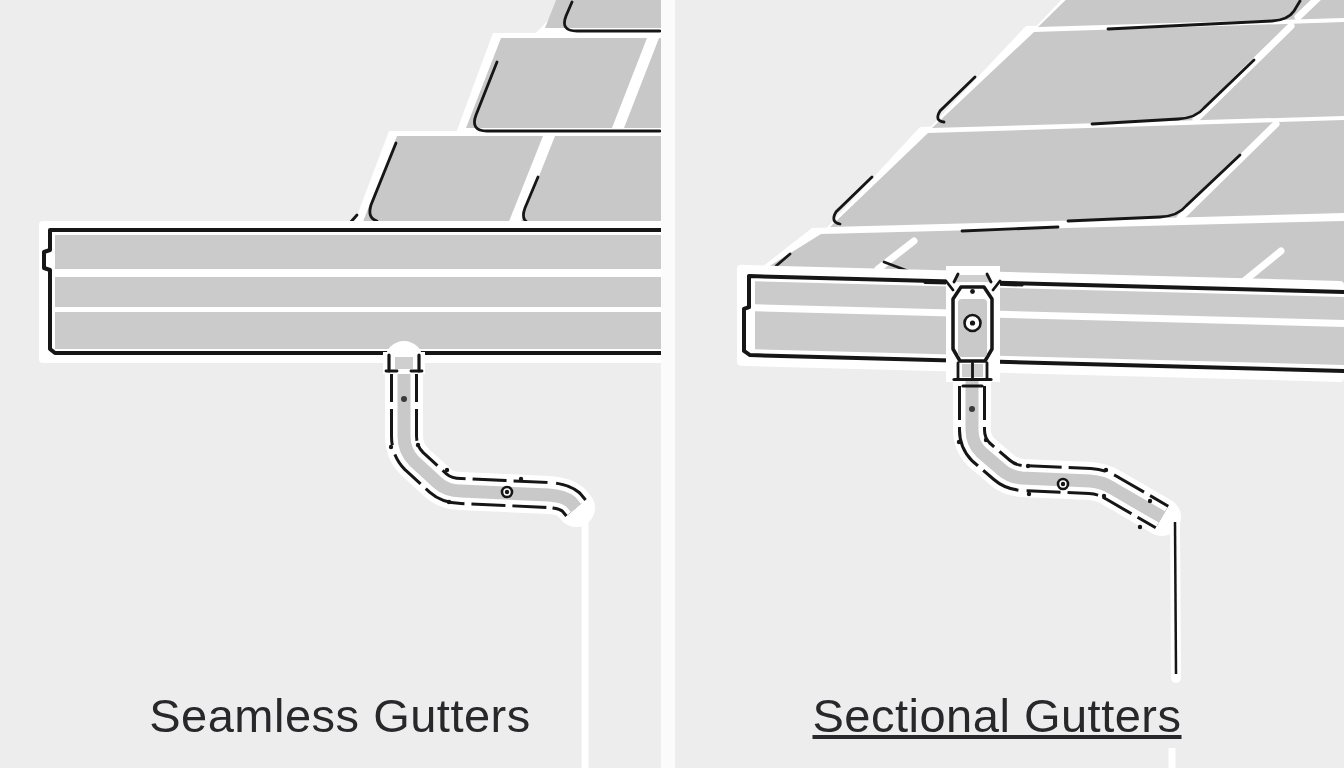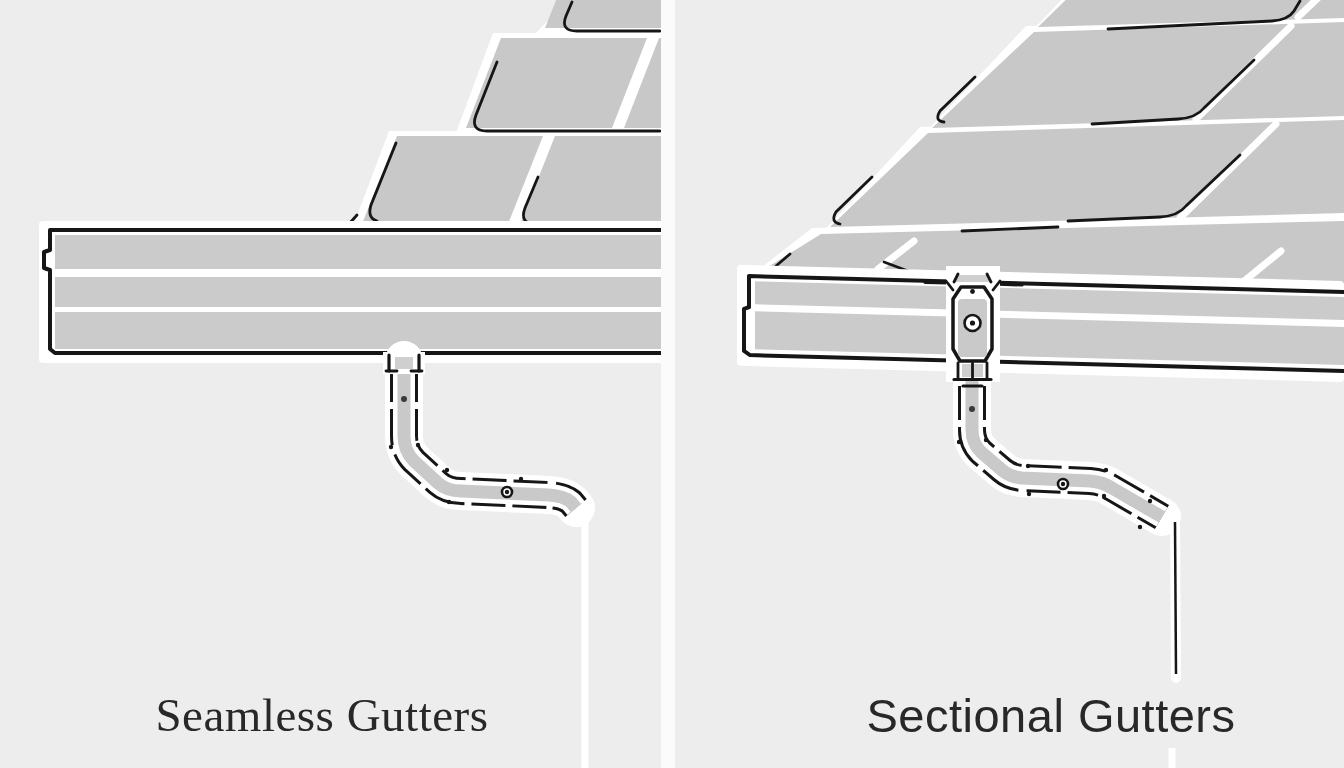--- a/index.html
+++ b/index.html
@@ -204,15 +204,15 @@
         <path class="acc3" d="M 954 379.5 L 991 379.5"></path>
         <path class="acc3" d="M 963 386 L 982 386"></path>
       </g>
     </g>
   </g>
 
   <rect class="dividerfill" x="661" y="0" width="14" height="768"></rect>
 </svg>
 </div>
 
-<div class="caption" style="left:322px;font-family:Liberation Serif, serif;">Seamless Gutters</div>
-
-<div class="caption" style="left:1051px;">Sectional Gutters</div>
+<div class="caption" style="left:340px;">Seamless Gutters</div>
+
+<div class="caption" style="left:997px;text-decoration:underline;">Sectional Gutters</div>
 
 </body></html>

